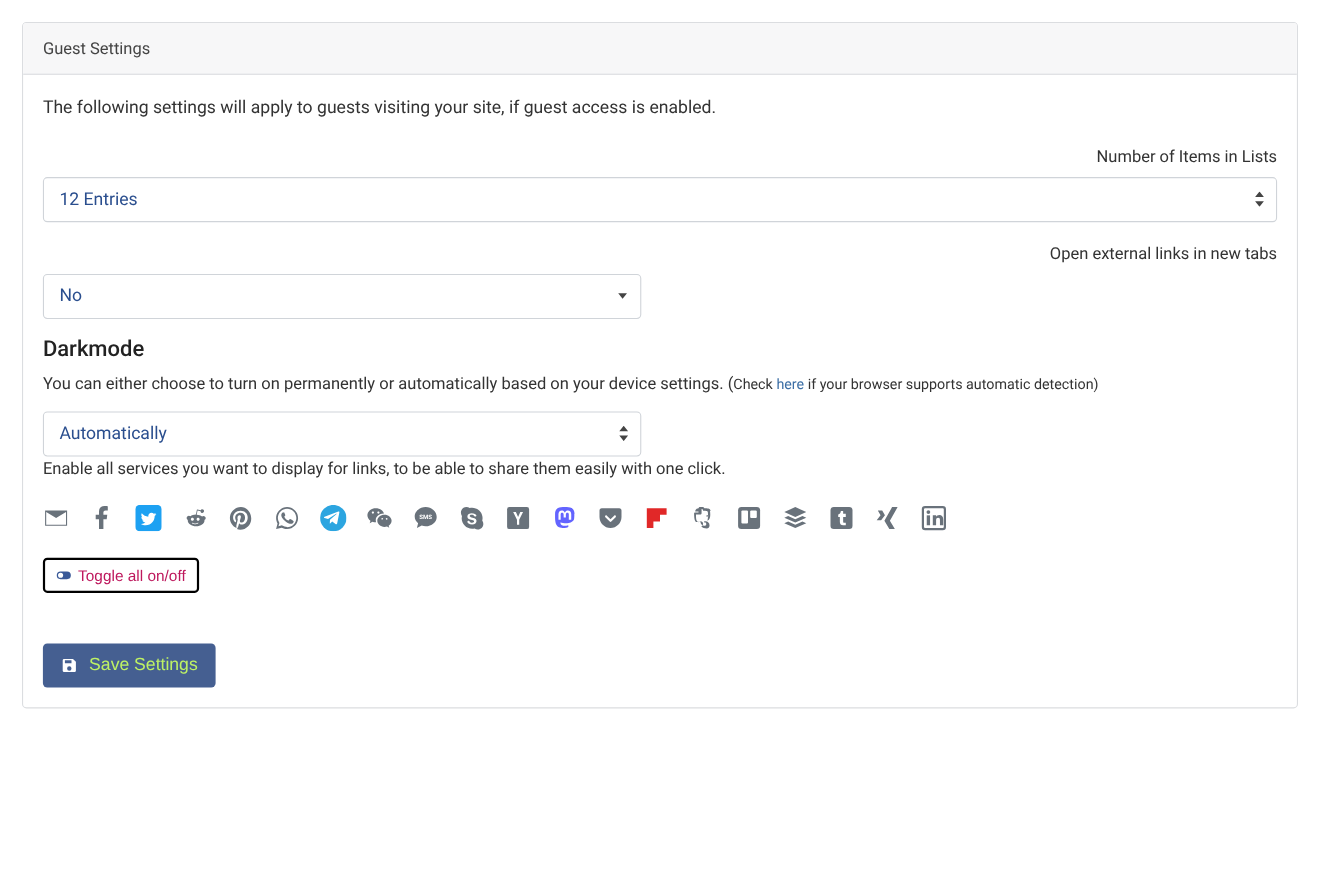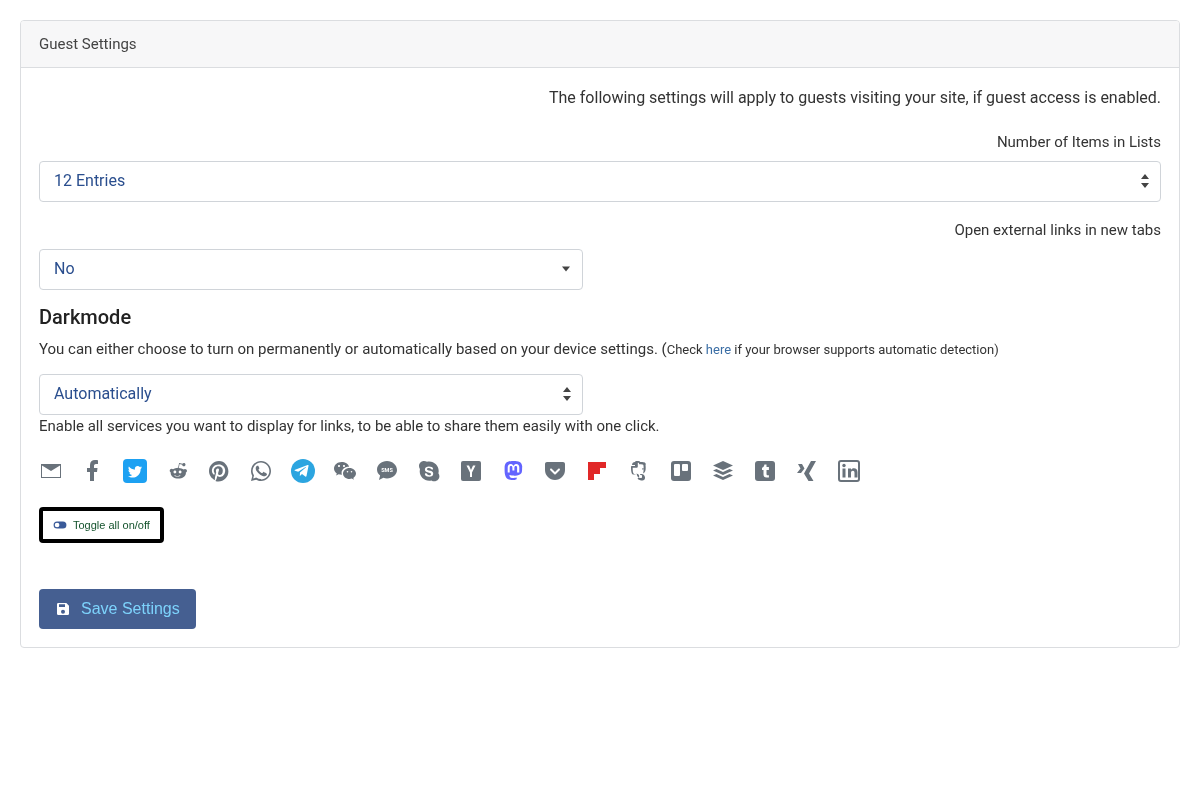--- a/index.html
+++ b/index.html
@@ -23,21 +23,20 @@
     color: #444;
   }
   .card-body {
     padding: 18px;
   }
   .intro {
     font-size: 16px;
     color: #333;
     margin: 0 0 22px 0;
     line-height: 1.5;
-    text-align: right;
   }
   .row {
     display: flex;
     gap: 32px;
     margin-bottom: 18px;
   }
   .col {
     flex: 1;
     min-width: 0;
   }
@@ -115,36 +114,36 @@
   .share-ic svg { width: 24px; height: 24px; }
   .c-gray { fill: #69727b; }
   .c-blue { fill: #1da1f2; }
   .c-telegram { fill: #2ca5e0; }
   .c-mastodon { fill: #6364ff; }
   .c-flipboard { fill: #e12828; }
   .btn-outline {
     display: inline-flex;
     align-items: center;
     gap: 6px;
-    border: 4px solid #000000;
-    color: #14532d;
+    border: 2px solid #000000;
+    color: #be185d;
     border-radius: 4px;
     padding: 7px 10px;
-    font-size: 11px;
+    font-size: 14px;
     background: #fff;
     cursor: pointer;
     line-height: 1;
   }
   .btn-outline svg { width: 14px; height: 14px; fill: #3a5a99; }
   .btn-primary {
     display: inline-flex;
     align-items: center;
     gap: 10px;
     background: #455f91;
-    color: #7dd3fc;
+    color: #bef264;
     border: none;
     border-radius: 4px;
     padding: 12px 16px;
     font-size: 16px;
     cursor: pointer;
     margin-top: 46px;
     line-height: 1;
   }
   .btn-primary svg { width: 16px; height: 16px; fill: #fff; }
 </style>

